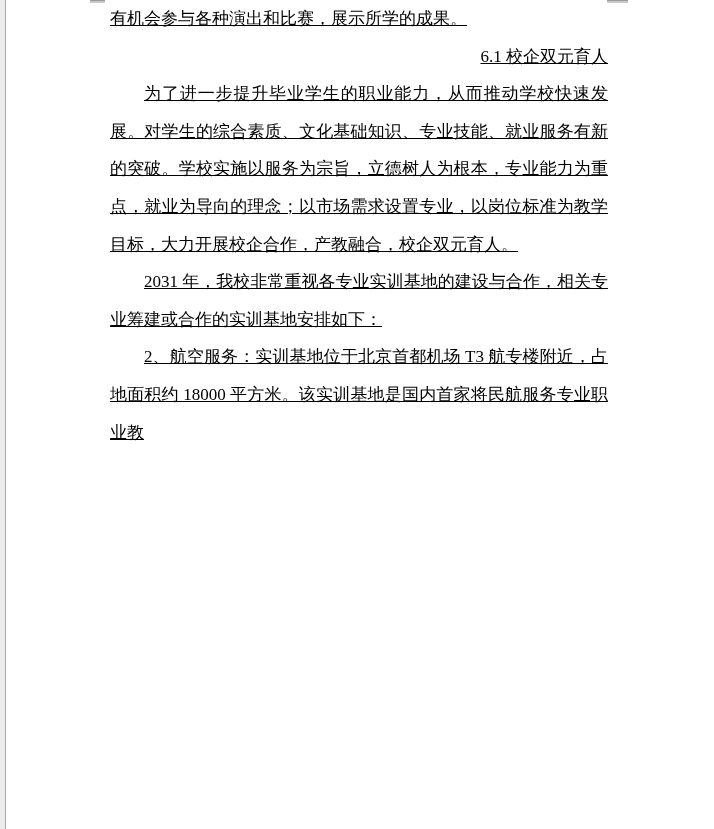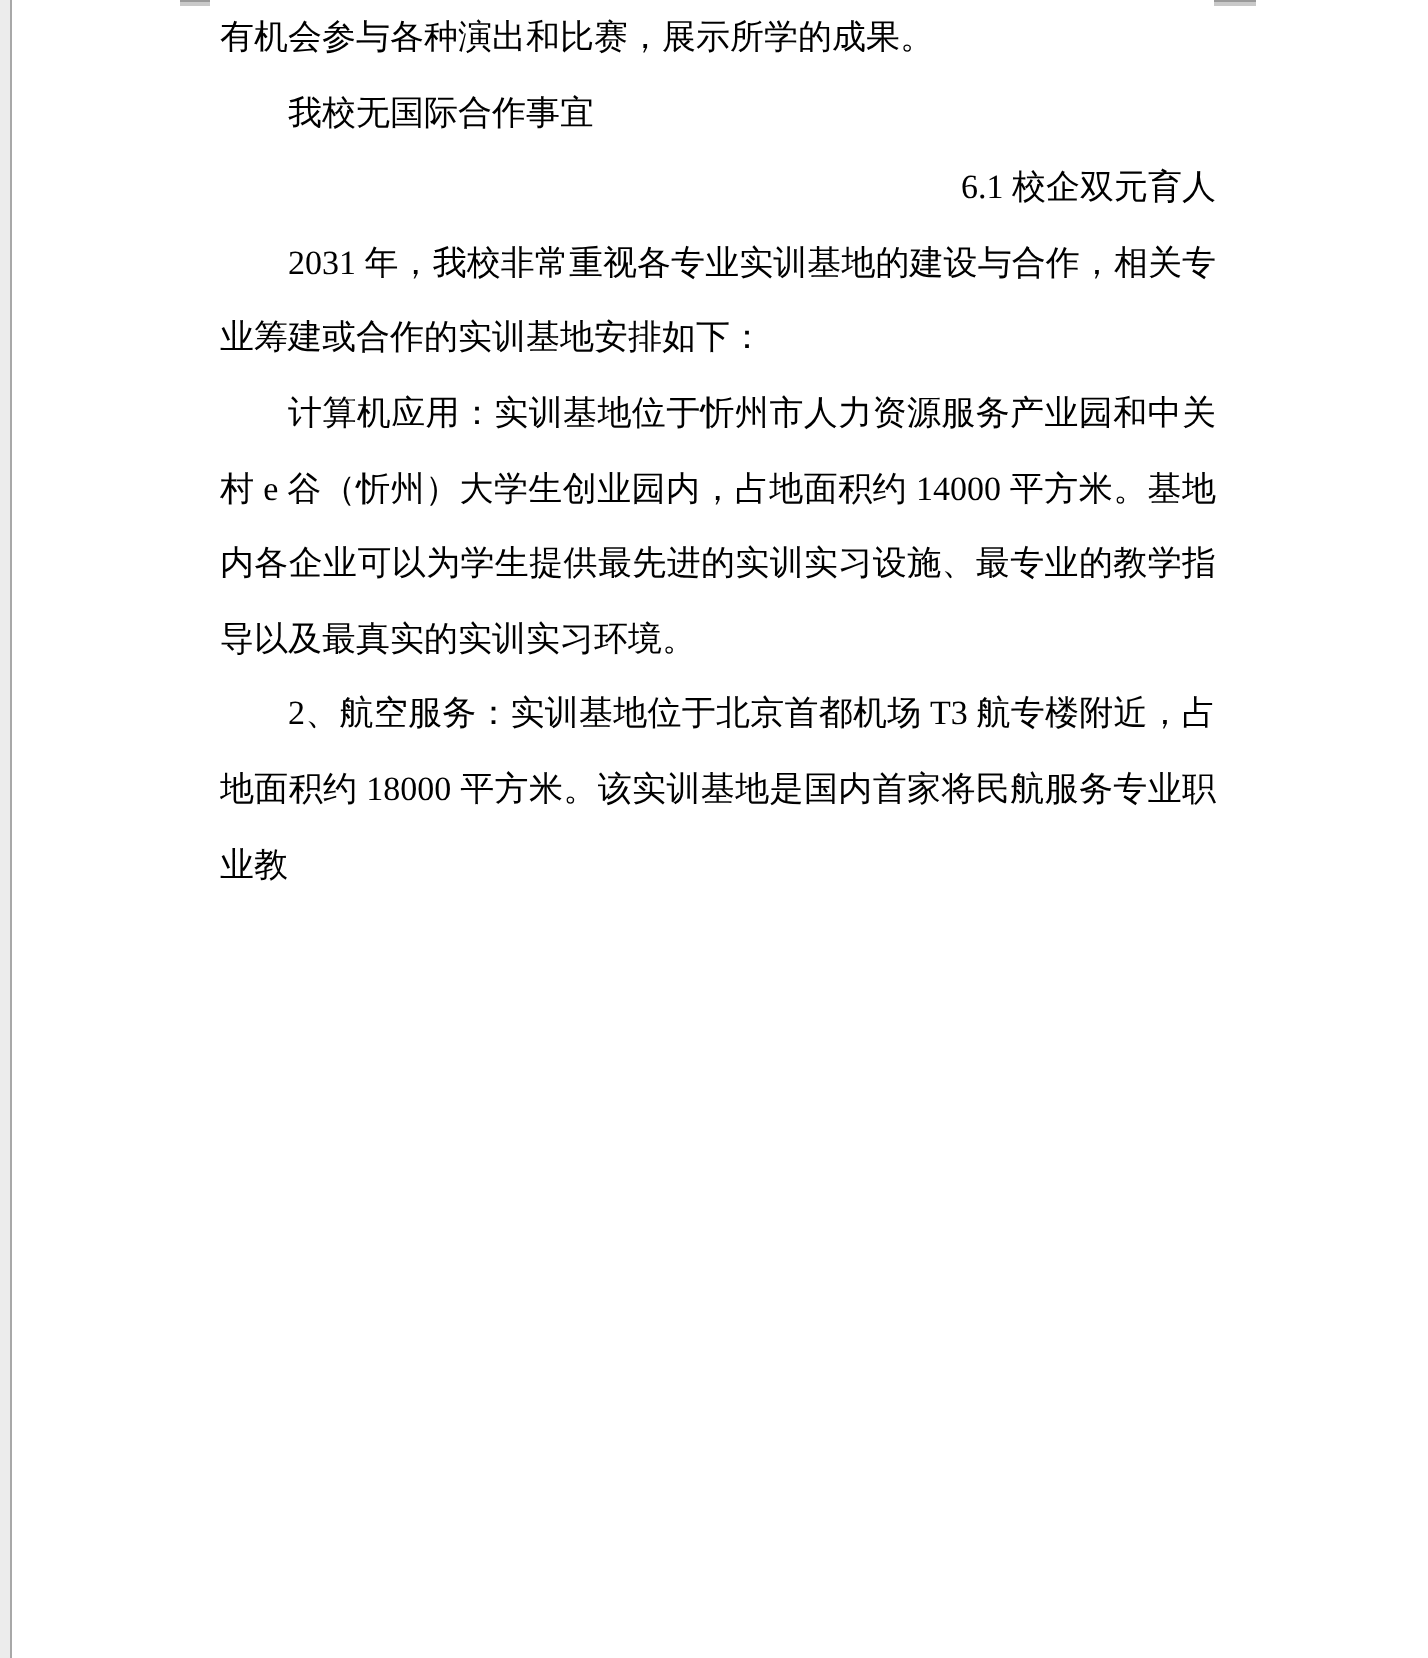--- a/index.html
+++ b/index.html
@@ -40,35 +40,35 @@
     color: var(--text, #000000);
     font-size: 17px;
     line-height: 37.6px;
     text-spacing-trim: space-all;
   }
   .doc-body p {
     margin: 0;
     padding: 0;
     text-align: justify;
     text-justify: inter-ideograph;
+    text-decoration: underline;
   }
   .doc-body p.continuation { text-indent: 0; }
   .doc-body p.body         { text-indent: 34px; }
   .doc-body p.heading      { text-indent: 0;   text-align: left; }
   .doc-body p.subheading   { text-indent: 17px; text-align: right; }
 </style>
 </head>
 <body>
 
 <div>
   <div class="page-left-edge"></div>
   <div class="top-artifact left"></div>
   <div class="top-artifact right"></div>
 
   <div class="doc-body">
     <p class="continuation">有机会参与各种演出和比赛，展示所学的成果。</p>
-    <p class="body">我校无国际合作事宜</p>
     <p class="subheading">6.1 校企双元育人</p>
+    <p class="body">为了进一步提升毕业学生的职业能力，从而推动学校快速发展。对学生的综合素质、文化基础知识、专业技能、就业服务有新的突破。学校实施以服务为宗旨，立德树人为根本，专业能力为重点，就业为导向的理念；以市场需求设置专业，以岗位标准为教学目标，大力开展校企合作，产教融合，校企双元育人。</p>
     <p class="body">2031 年，我校非常重视各专业实训基地的建设与合作，相关专业筹建或合作的实训基地安排如下：</p>
-    <p class="body">计算机应用：实训基地位于忻州市人力资源服务产业园和中关村 e 谷（忻州）大学生创业园内，占地面积约 14000 平方米。基地内各企业可以为学生提供最先进的实训实习设施、最专业的教学指导以及最真实的实训实习环境。</p>
     <p class="body">2、航空服务：实训基地位于北京首都机场 T3 航专楼附近，占地面积约 18000 平方米。该实训基地是国内首家将民航服务专业职业教</p>
   </div>
 </div>
 
 </body></html>

